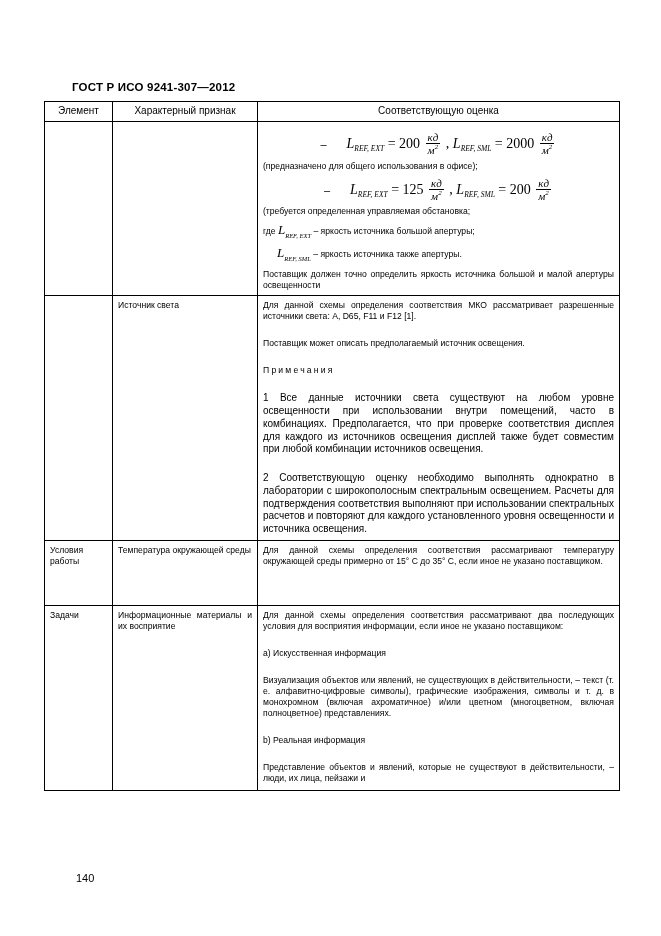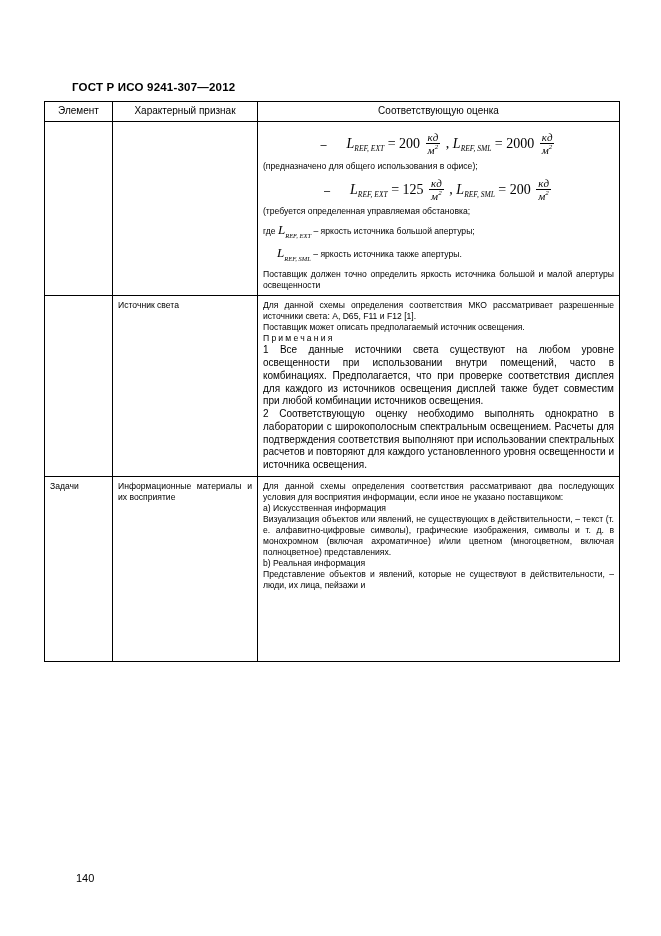--- a/index.html
+++ b/index.html
@@ -46,21 +46,21 @@
     font-weight: normal;
     font-size: 10px;
     padding: 3px 4px;
     vertical-align: middle;
   }
   .col1 { width: 68px; }
   .col2 { width: 145px; }
   .col3 { width: 362px; }
   td.c1, td.c2 { text-align: left; }
   .p { margin: 0 0 0 0; }
-  .p + .p { margin-top: 0px; }
+  .p + .p { margin-top: 16px; }
   .note-title {
     letter-spacing: 2.2px;
   }
   .formula-row {
     display: flex;
     align-items: center;
     justify-content: center;
     margin: 6px 0 4px 0;
   }
   .dash {
@@ -221,20 +221,27 @@
         <td class="c2">Источник света</td>
         <td class="c3">
           <div class="p">Для данной схемы определения соответствия МКО рассматривает разрешенные источники света: A, D65, F11 и F12 [1].</div>
           <div class="p">Поставщик может описать предполагаемый источник освещения.</div>
           <div class="p note-title">Примечания</div>
           <div class="p" style="font-size:10px;">1 Все данные источники света существуют на любом уровне освещенности при использовании внутри помещений, часто в комбинациях. Предполагается, что при проверке соответствия дисплея для каждого из источников освещения дисплей также будет совместим при любой комбинации источников освещения.</div>
           <div class="p" style="font-size:10px;">2 Соответствующую оценку необходимо выполнять однократно в лаборатории с широкополосным спектральным освещением. Расчеты для подтверждения соответствия выполняют при использовании спектральных расчетов и повторяют для каждого установленного уровня освещенности и источника освещения.</div>
         </td>
       </tr>
 
+      <tr>
+        <td class="c1">Условия работы</td>
+        <td class="c2">Температура окружающей среды</td>
+        <td class="c3" style="height:56px;">
+          <div class="p">Для данной схемы определения соответствия рассматривают температуру окружающей среды примерно от 15° С до 35° С, если иное не указано поставщиком.</div>
+        </td>
+      </tr>
 
 
       <tr>
         <td class="c1">Задачи</td>
         <td class="c2">Информационные материалы и их восприятие</td>
         <td class="c3" style="height:176px;">
           <div class="p">Для данной схемы определения соответствия рассматривают два последующих условия для восприятия информации, если иное не указано поставщиком:</div>
           <div class="p">a) Искусственная информация</div>
           <div class="p">Визуализация объектов или явлений, не существующих в действительности, – текст (т. е. алфавитно-цифровые символы), графические изображения, символы и т. д. в монохромном (включая ахроматичное) и/или цветном (многоцветном, включая полноцветное) представлениях.</div>
           <div class="p">b) Реальная информация</div>

